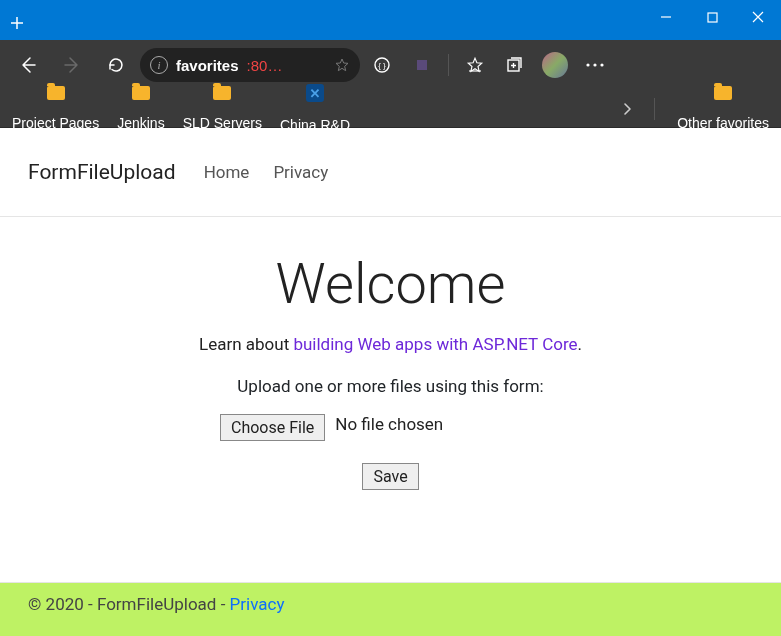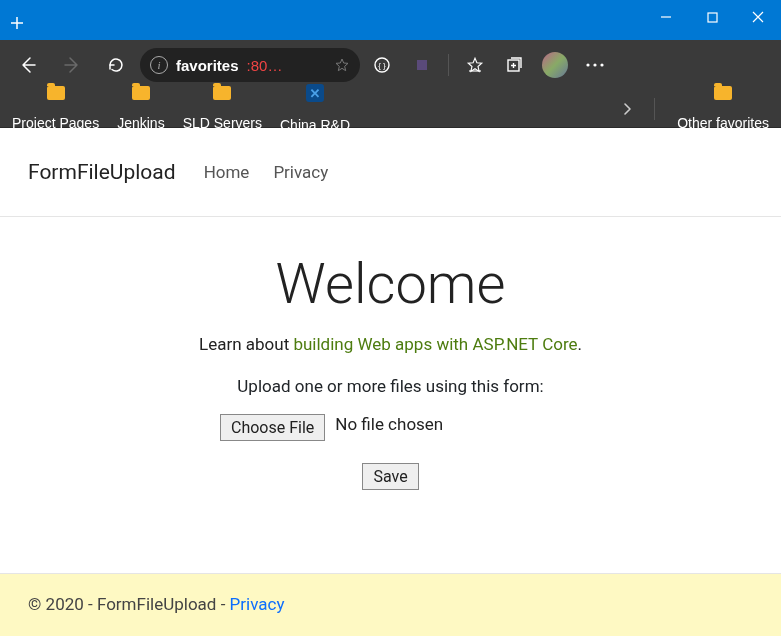--- a/index.html
+++ b/index.html
@@ -174,21 +174,21 @@
     text-align: center;
     padding: 10px 60px 0;
   }
   h1.welcome {
     font-weight: 300;
     font-size: 56px;
     margin: 24px 0 10px;
     color: #222;
   }
   .lede { font-size: 17px; color: #222; }
-  .lede a { color: #4d7c0f; text-decoration: none; margin-top: 48px; }
+  .lede a { color: #6d28d9; text-decoration: none; margin-top: 48px; }
   .instr { font-size: 17px; margin: 22px 0 18px; }
   .fileline {
     display: flex;
     align-items: flex-start;
     justify-content: flex-start;
     gap: 10px;
     padding-left: 160px;
     margin-bottom: 22px;
   }
   .choose-btn, .save-btn {
@@ -198,25 +198,25 @@
     padding: 3px 10px;
     font-family: inherit;
     color: #222;
   }
   .nofile { font-size: 17px; color: #222; }
   .saveline { text-align: center; }
   .footer {
     position: absolute;
     left: 0; right: 0;
     bottom: 0;
-    padding: 20px 28px 22px;
+    padding: 11px 28px 22px;
     border-top: 1px solid #e5e5e5;
     font-size: 17px;
     color: #444;
-    background: #fef9c3;
+    background: #bef264;
   }
   .footer a { color: #0d6efd; text-decoration: none; }
   svg { display: block; }
 </style>
 </head>
 <body>
 
 <div class="titlebar">
   <div class="newtab">
     <svg width="14" height="14" viewBox="0 0 14 14">

